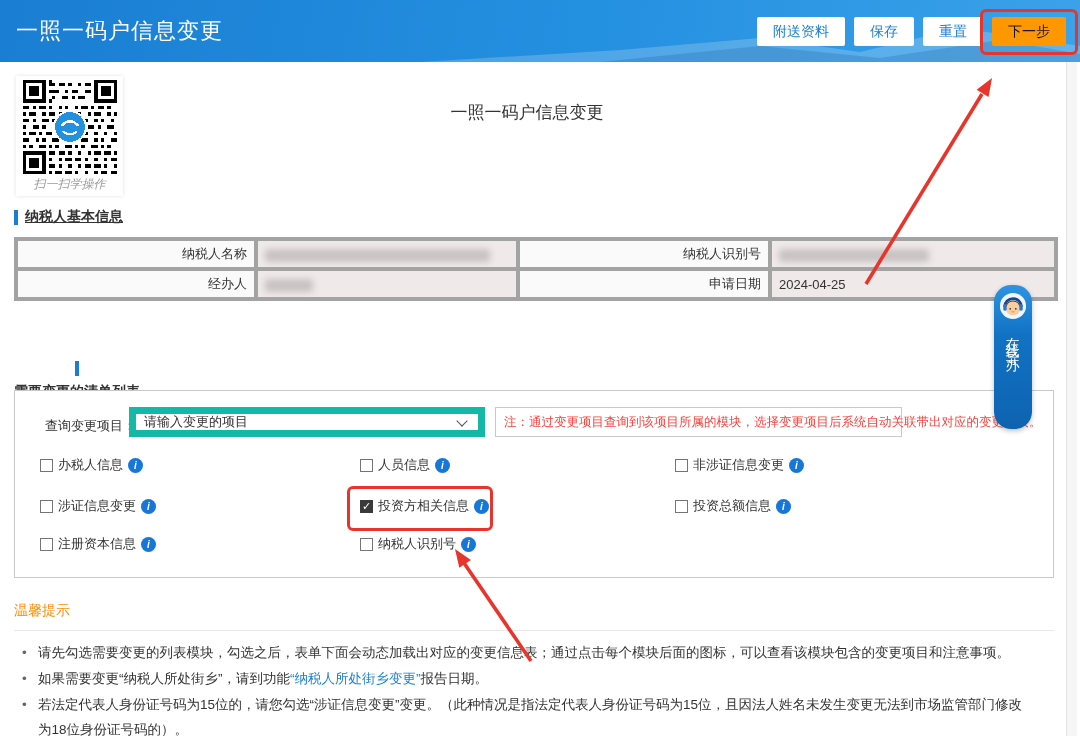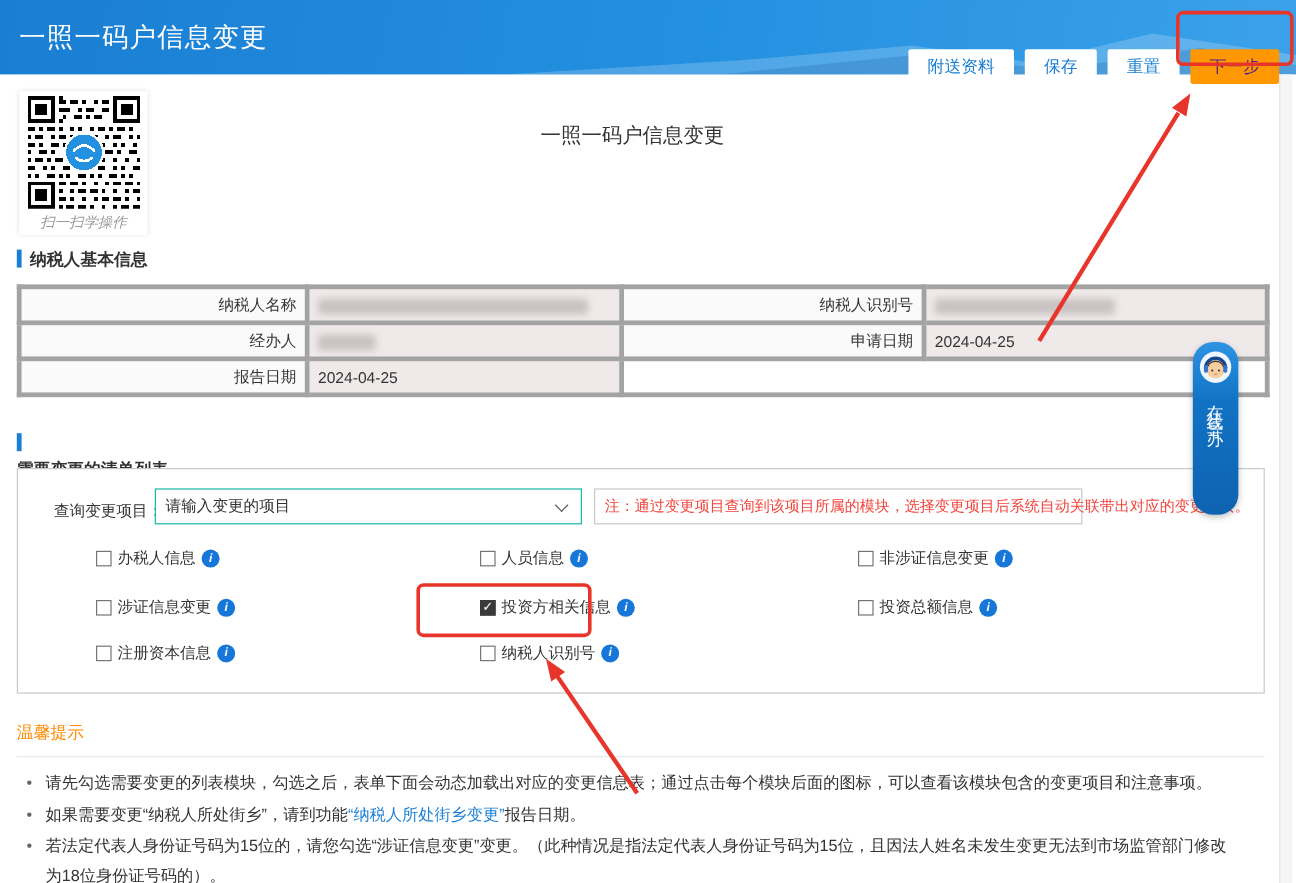--- a/index.html
+++ b/index.html
@@ -6,62 +6,62 @@
   #page{position:relative;width:1080px;height:736px;background:#fff;overflow:hidden;
         font-family:"Liberation Sans","DejaVu Sans",sans-serif;color:#333;}
 
   
   .header{position:absolute;left:0;top:0;width:1080px;height:62px;
           background:linear-gradient(100deg,#1a7ed2 0%,#2490e0 55%,#3ba2ea 100%);}
   .header-title{position:absolute;left:16px;top:16px;font-size:22px;color:#fff;letter-spacing:1px;}
   .header-wave{position:absolute;left:0;bottom:0;width:100%;height:62px;pointer-events:none;}
   .hbtns{position:absolute;right:14px;top:17px;display:flex;gap:9px;align-items:center;}
   .hbtn{height:29px;line-height:29px;padding:0 16px;background:#fff;color:#1a7fd4;
-        font-size:14px;border:none;border-radius:2px;cursor:pointer;white-space:nowrap;margin-top:24px;}
-  .hbtn.primary{background:#ff9800;color:#4c1d95;}
+        font-size:14px;border:none;border-radius:2px;cursor:pointer;white-space:nowrap;}
+  .hbtn.primary{background:#ff9800;color:#0f172a;}
 
   
   .scroll-track{position:absolute;left:1066px;top:62px;width:10px;height:674px;background:#f6f6f6;border-left:1px solid #e4e4e4;}
 
   
   .qr-card{position:absolute;left:16px;top:76px;width:107px;height:120px;background:#fff;
            box-shadow:0 0 4px rgba(0,0,0,.12);text-align:center;}
   .qr-svg{margin-top:4px;width:94px;height:94px;}
   .qr-caption{font-size:12px;color:#9a9a9a;margin-top:-2px;font-style:italic;}
 
   .form-title{position:absolute;left:0;top:101px;width:1054px;text-align:center;font-size:17px;color:#333;}
 
   
-  .sec{position:absolute;left:14px;display:flex;gap:7px;}
+  .sec{position:absolute;left:14px;display:flex;align-items:center;gap:7px;text-decoration:underline;}
   .sec-bar{width:4px;height:15px;background:#1a7fd4;}
   .sec-title{font-size:14px;font-weight:bold;color:#333;}
 
   
   .info-table{position:absolute;left:14px;top:237px;border-collapse:collapse;table-layout:fixed;}
   .info-table td{border:4px solid #a3a3a3;height:26px;font-size:13px;padding:0 7px;overflow:hidden;white-space:nowrap;}
   .info-table td.lbl{background:#fafafa;text-align:right;color:#333;}
   .info-table td.val{background:#efe9e9;}
   .info-table td.white{background:#fff;}
   .blurblob{display:inline-block;height:13px;background:#c9c2c2;border-radius:3px;
             filter:blur(3px);vertical-align:middle;}
   .chev{display:inline-block;width:7px;height:7px;border-right:1.6px solid #555;
         border-bottom:1.6px solid #555;transform:rotate(45deg);margin-bottom:2px;}
   .cell-flex{display:flex;align-items:center;justify-content:space-between;}
 
   
   .big-box{position:absolute;left:14px;top:390px;width:1038px;height:186px;border:1px solid #c9c9c9;background:#fff;}
   .query-label{position:absolute;left:45px;top:417px;font-size:13px;color:#333;}
-  .combo{position:absolute;left:129px;top:407px;width:356px;height:30px;border:1px solid #14b8a6;
+  .combo{position:absolute;left:129px;top:407px;width:356px;height:30px;border:7px solid #14b8a6;
          background:#fff;font-size:13px;color:#333;display:flex;align-items:center;
          justify-content:space-between;padding:0 12px 0 8px;box-sizing:border-box;cursor:pointer;}
   .note-box{position:absolute;left:495px;top:407px;width:407px;height:30px;border:1px solid #c9c9c9;
             display:flex;align-items:center;padding:0 8px;box-sizing:border-box;}
   .note-text{font-size:12.5px;color:#f4433c;white-space:nowrap;}
 
-  .cbx-item{position:absolute;display:flex;align-items:center;gap:5px;height:20px;cursor:pointer;margin-left:40px;}
+  .cbx-item{position:absolute;display:flex;align-items:center;gap:5px;height:20px;cursor:pointer;}
   .cbox{width:13px;height:13px;border:1px solid #757575;background:#fff;box-sizing:border-box;
         display:inline-flex;align-items:center;justify-content:center;}
   .cbox.checked{background:#3a3a3a;border-color:#3a3a3a;}
   .cbox.checked::after{content:"✓";color:#fff;font-size:11px;line-height:1;}
   .cbx-label{font-size:13px;color:#333;}
   .info-icon{width:15px;height:15px;border-radius:50%;background:#1677d9;color:#fff;
              display:inline-flex;align-items:center;justify-content:center;
              font-size:10px;font-weight:bold;font-style:italic;cursor:pointer;}
   .info-icon::after{content:"i";}
 
@@ -171,25 +171,20 @@
       <td class="val"><span class="blurblob" style="width:225px;"></span></td>
       <td class="lbl">纳税人识别号</td>
       <td class="val"><span class="blurblob" style="width:150px;"></span></td>
     </tr>
     <tr>
       <td class="lbl">经办人</td>
       <td class="val"><span class="blurblob" style="width:48px;"></span></td>
       <td class="lbl">申请日期</td>
       <td class="val">2024-04-25</td>
     </tr>
-    <tr>
-      <td class="lbl">报告日期</td>
-      <td class="val">2024-04-25</td>
-      <td class="white" colspan="2"></td>
-    </tr>
   </tbody>
     </table>
 
   <div class="sec" style="top:361px;flex-direction:column;">
     <span class="sec-bar"></span>
     <span class="sec-title">需要变更的清单列表</span>
   </div>
 
   <div class="big-box"></div>
 

